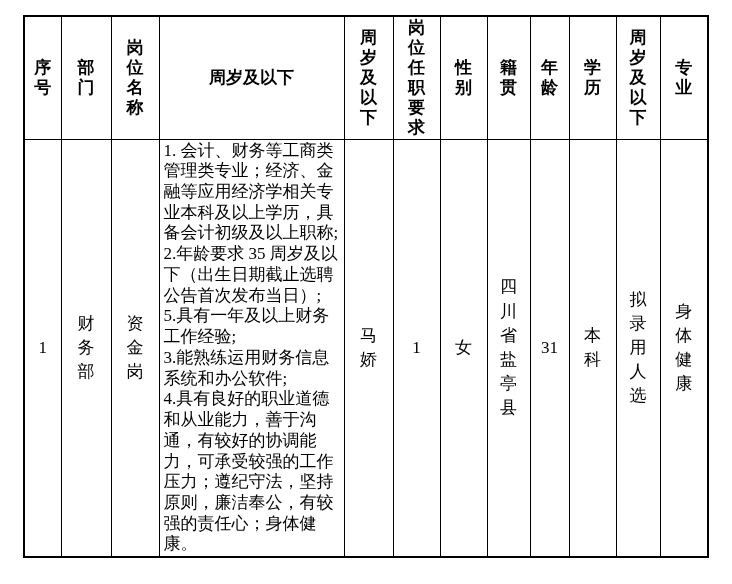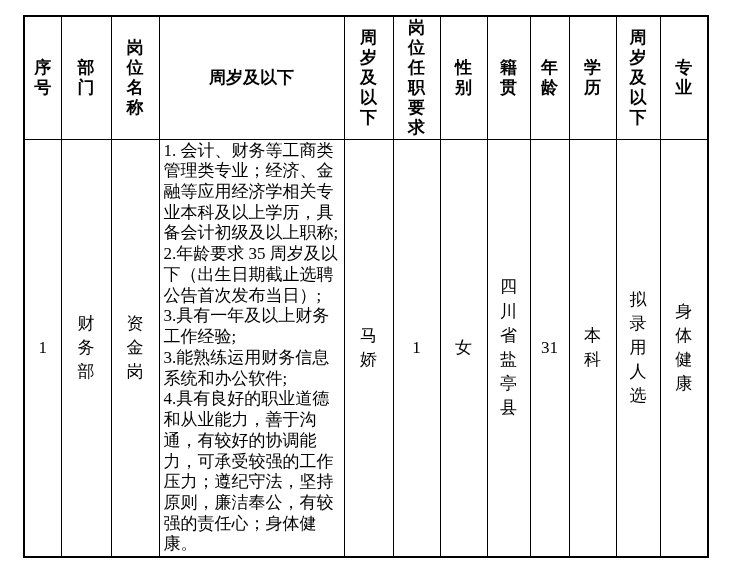--- a/index.html
+++ b/index.html
@@ -102,21 +102,21 @@
       </tr>
     </thead>
     <tbody>
       <tr>
         <td><span>1</span></td>
         <td><span class="v">财务部</span></td>
         <td><span class="v">资金岗</span></td>
         <td class="req-cell">
           <div class="req">1. 会计、财务等工商类管理类专业；经济、金融等应用经济学相关专业本科及以上学历，具备会计初级及以上职称;</div>
           <div class="req">2.年龄要求 35 周岁及以下（出生日期截止选聘公告首次发布当日）;</div>
-          <div class="req">3.具有一年及以上财务工作经验;</div>
+          <div class="req">5.具有一年及以上财务工作经验;</div>
           <div class="req">3.能熟练运用财务信息系统和办公软件;</div>
           <div class="req">4.具有良好的职业道德和从业能力，善于沟通，有较好的协调能力，可承受较强的工作压力；遵纪守法，坚持原则，廉洁奉公，有较强的责任心；身体健康。</div>
         </td>
         <td><span class="v">马娇</span></td>
         <td><span>1</span></td>
         <td><span>女</span></td>
         <td><span class="v">四川省盐亭县</span></td>
         <td><span>31</span></td>
         <td><span class="v">本科</span></td>
         <td><span class="v">拟录用人选</span></td>

